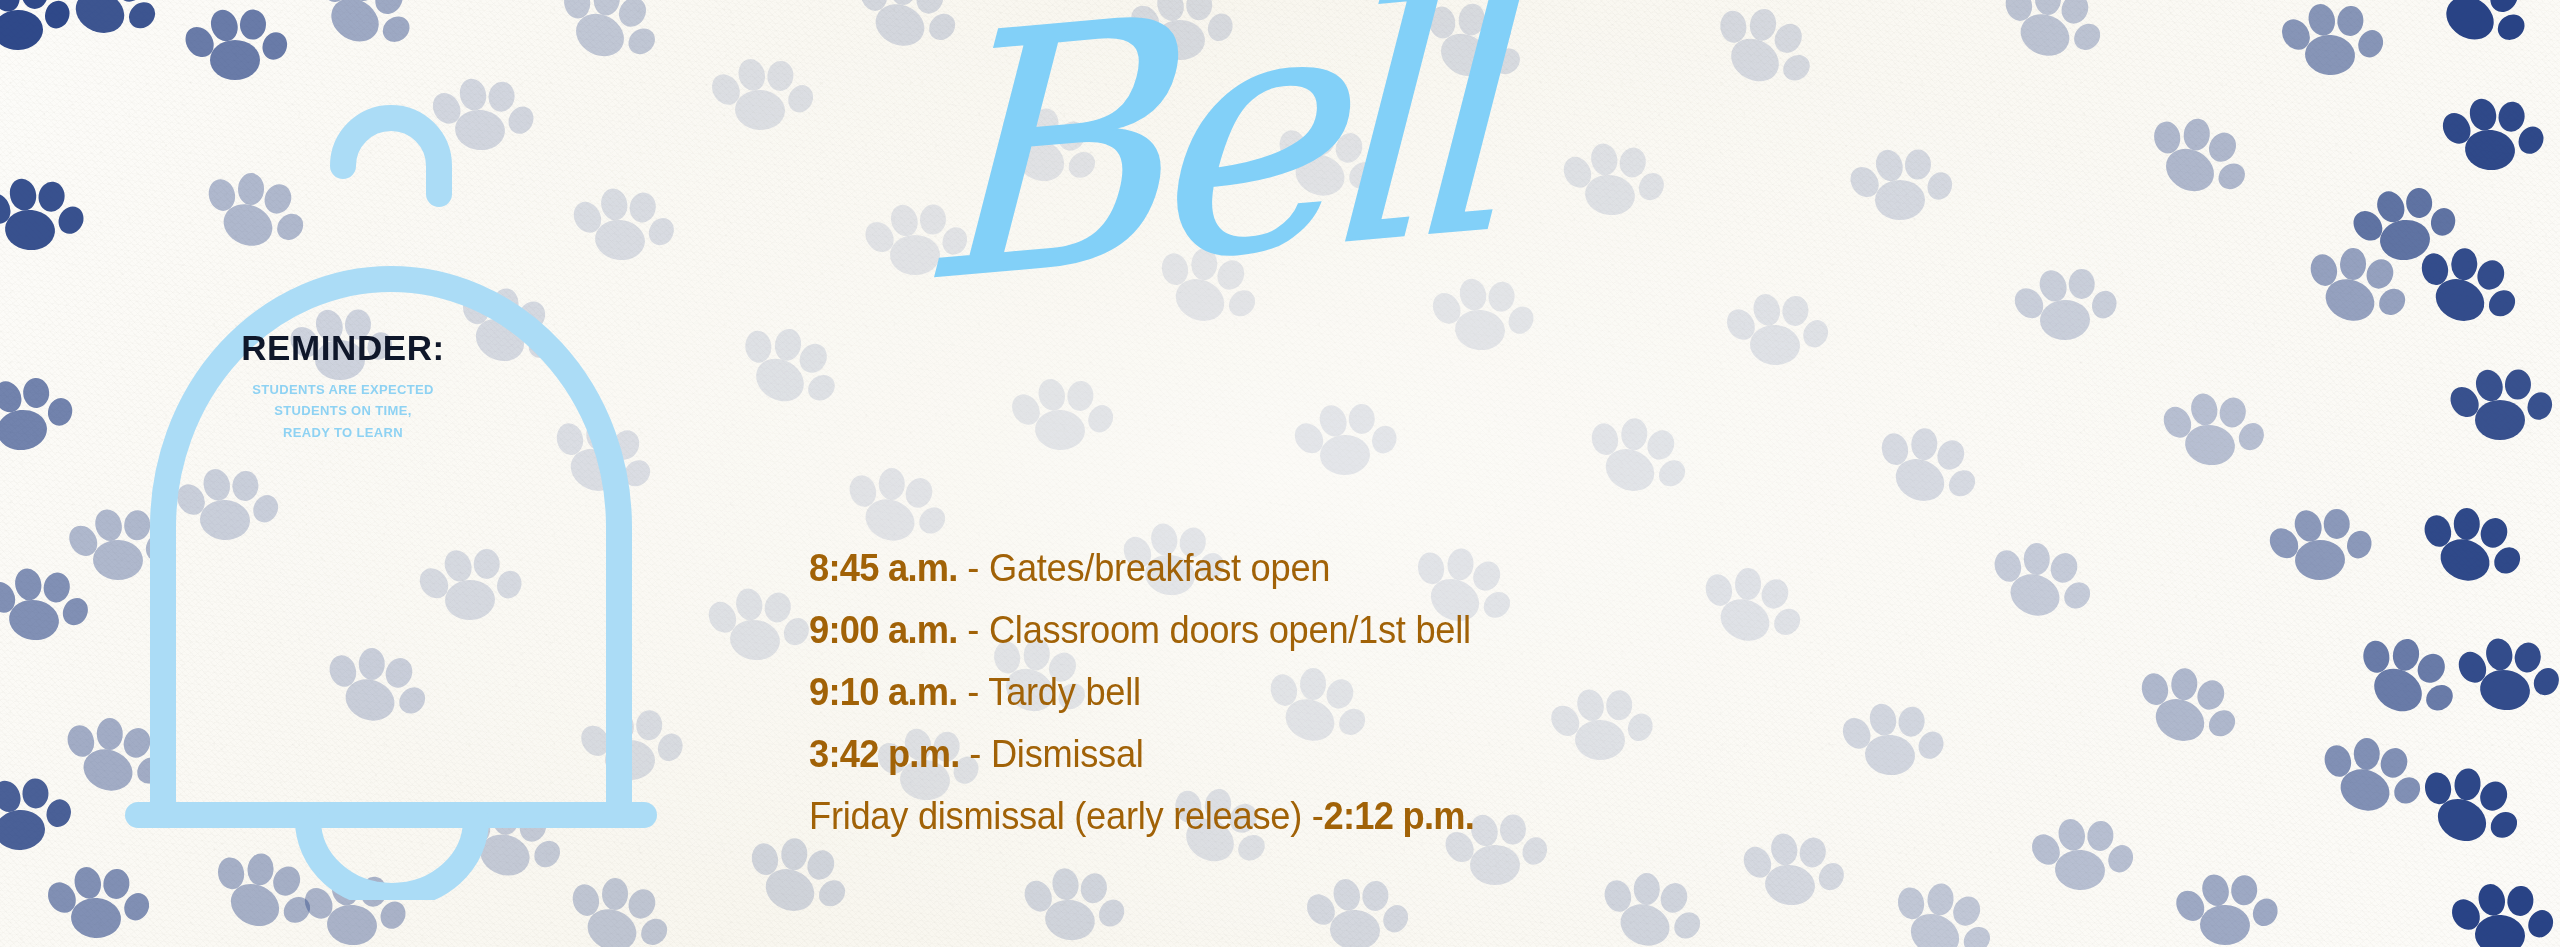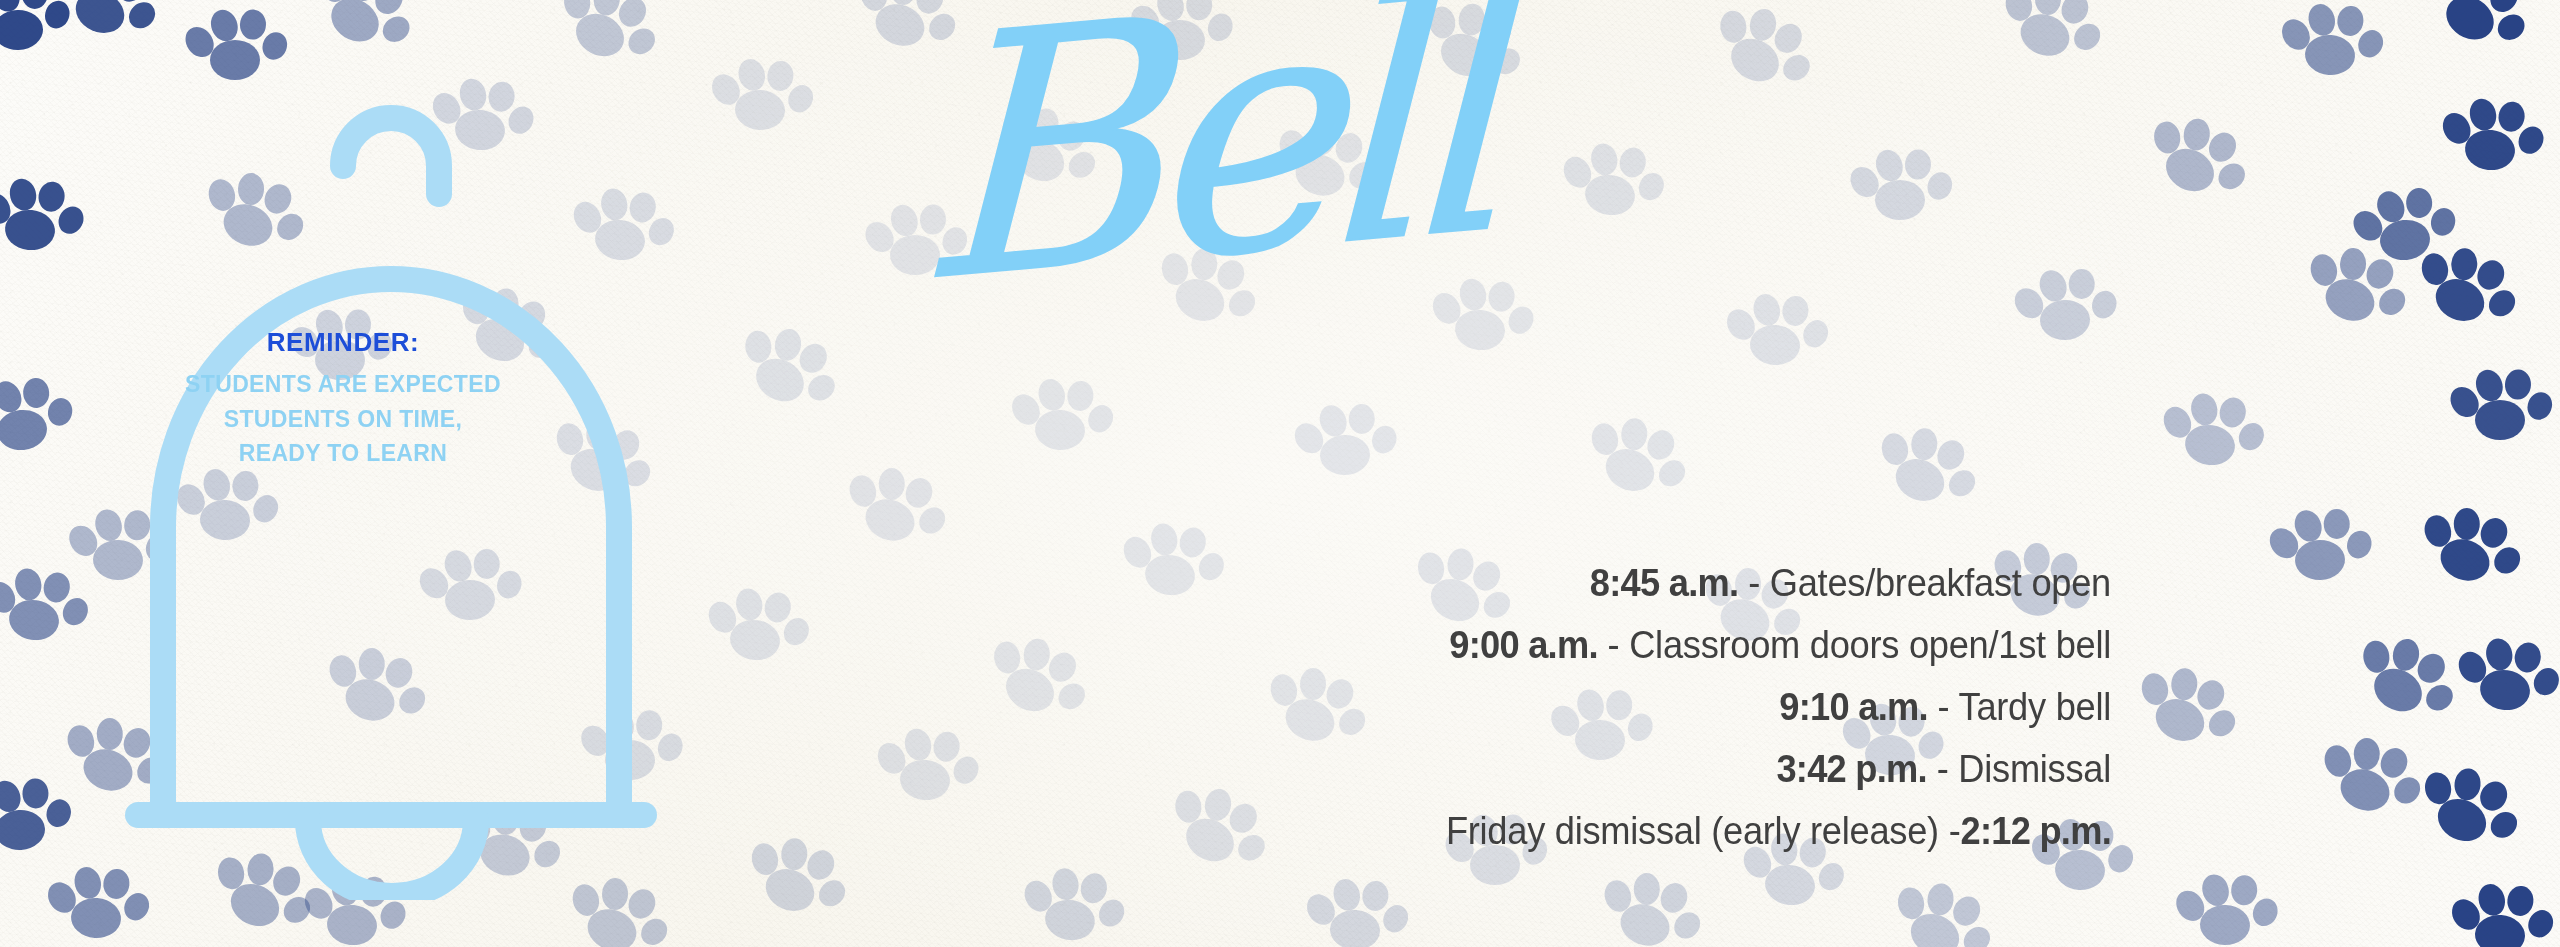--- a/index.html
+++ b/index.html
@@ -44,25 +44,25 @@
 
   
   #bell-group{position:absolute;left:60px;top:70px;width:720px;height:830px;}
   #bell-group svg{position:absolute;top:0;left:0;}
 
   #reminder{
     position:absolute;left:118px;top:255px;width:330px;
     text-align:center;line-height:1.34;
   }
   #reminder .rem-title{
-    display:block;font-weight:bold;font-size:26px;letter-spacing:.6px;
-    color:#1d4ed8;margin-bottom:9px;
+    display:block;font-weight:bold;font-size:35px;letter-spacing:.6px;
+    color:#0f172a;margin-bottom:9px;
   }
   #reminder .rem-line{
-    display:block;font-weight:bold;font-size:23px;letter-spacing:.35px;
+    display:block;font-weight:bold;font-size:13px;letter-spacing:.35px;
     color:#8ed2f3;margin:4px 0;white-space:nowrap;
   }
 
   
   #headline{position:absolute;left:960px;top:0px;width:1000px;height:520px;}
   #bell-script{
     position:absolute;left:0px;top:-6px;width:620px;height:400px;
     font-family:"DejaVu Serif",serif;
     font-style:italic;font-weight:400;
     font-size:330px;line-height:1;
@@ -75,22 +75,22 @@
   }
   #schedule-word{
     position:absolute;left:250px;top:285px;
     font-family:"Liberation Serif","DejaVu Serif",serif;
     font-size:148px;line-height:1;font-weight:400;
     color:#1a3a7c;letter-spacing:-1px;white-space:nowrap;
   }
 
   
   #times{
-    position:absolute;left:760px;top:563px;width:1400px;
-    text-align:right;color:#404040;
+    position:absolute;left:760px;top:548px;width:1400px;
+    text-align:left;color:#a16207;
   }
   #times .row{
     font-family:"Liberation Sans",sans-serif;
     font-size:39px;line-height:1;margin:0 0 23px 0;white-space:nowrap;
     letter-spacing:-.3px;font-weight:400;
     transform:scaleX(.93);
   }
   #times .row:last-child{margin-bottom:0;}
   #times .t{font-weight:bold;letter-spacing:-.8px;}
   #times .d{font-weight:400;}

